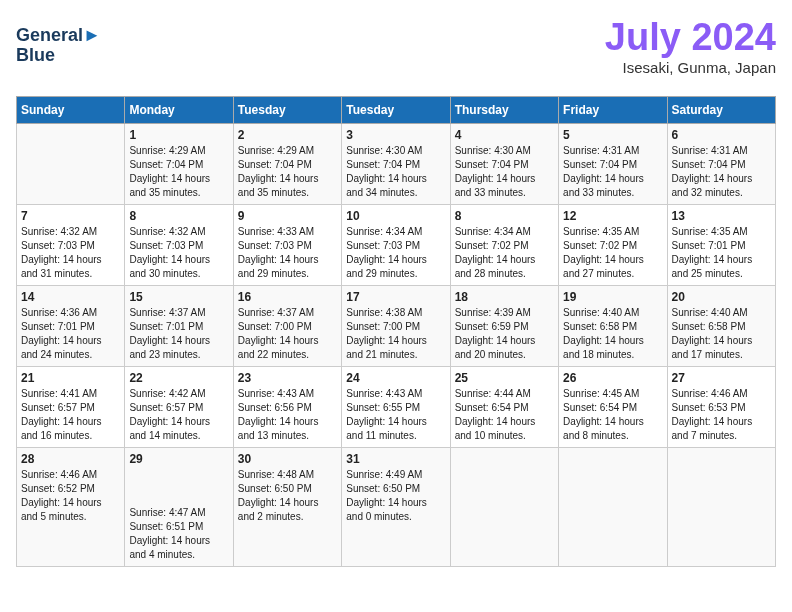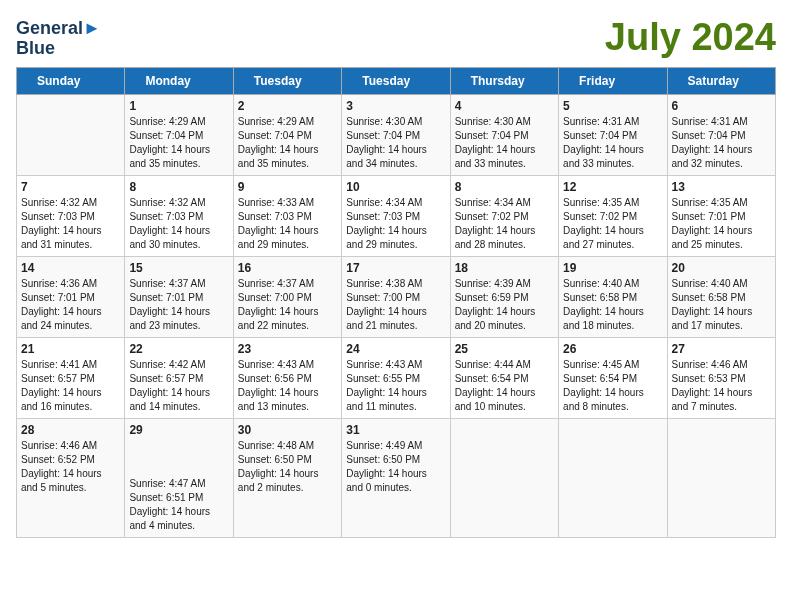--- a/index.html
+++ b/index.html
@@ -6,58 +6,58 @@
     body {
       font-family: Arial, sans-serif;
       background: #fff;
       width: 792px;
       min-height: 612px;
       padding: 16px;
     }
     .header {
       display: flex;
       justify-content: space-between;
-      align-items: flex-end;
-      margin-bottom: 8px;
+      align-items: center;
+      margin-bottom: 20px;
     }
     .logo {
       display: flex;
       align-items: center;
     }
     .logo-text {
       font-size: 18px;
       font-weight: bold;
       color: #1a3a5c;
       line-height: 1.1;
     }
     .logo-text span {
       color: #1a6eb5;
     }
     .title-block {
       text-align: right;
     }
     .month-title {
       font-size: 38px;
       font-weight: bold;
-      color: #4d7c0f;
+      color: #8b5cf6;
     }
     .subtitle {
       font-size: 15px;
       color: #333;
     }
     table {
       width: 100%;
       border-collapse: collapse;
     }
     thead tr th {
       background-color: #1a6eb5;
       color: #fff;
       font-size: 12px;
       font-weight: bold;
-      padding: 6px 20px;
+      padding: 6px 4px;
       text-align: left;
       border: 1px solid #aaa;
     }
     tbody tr td {
       vertical-align: top;
       border: 1px solid #ccc;
       padding: 4px 4px;
       font-size: 10px;
       color: #222;
       background: #fff;
@@ -85,20 +85,21 @@
 <div class="header">
   <div class="logo">
     <div>
       <div class="logo-text">
         General<span>►</span><br>Blue
       </div>
     </div>
   </div>
   <div class="title-block">
     <div class="month-title">July 2024</div>
+    <div class="subtitle">Isesaki, Gunma, Japan</div>
   </div>
 </div>
 
 <table>
   <thead>
     <tr>
     <th>Sunday</th>
         <th>Monday</th>
         <th>Tuesday</th>
         <th>Tuesday</th>

